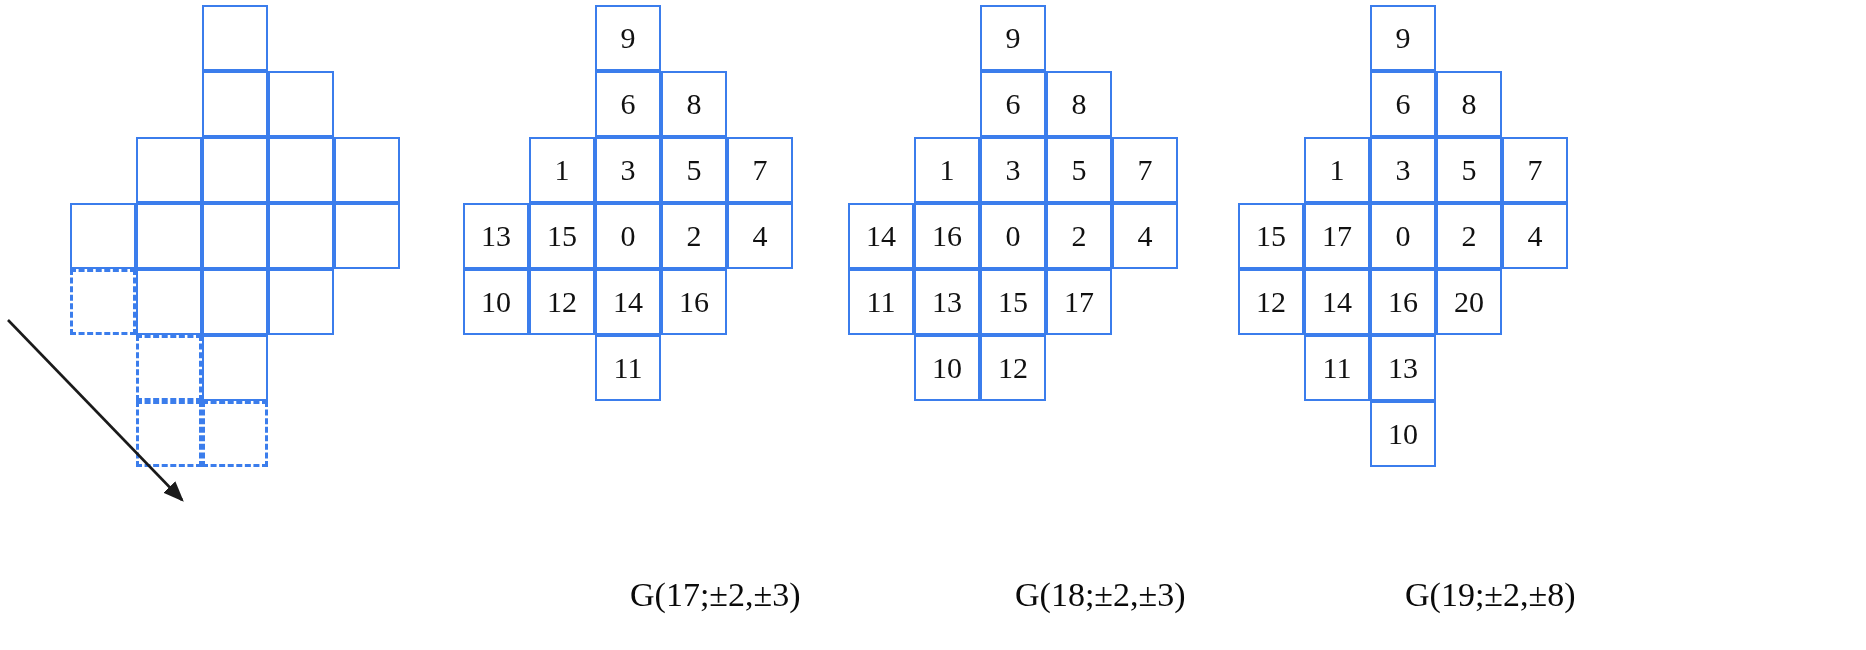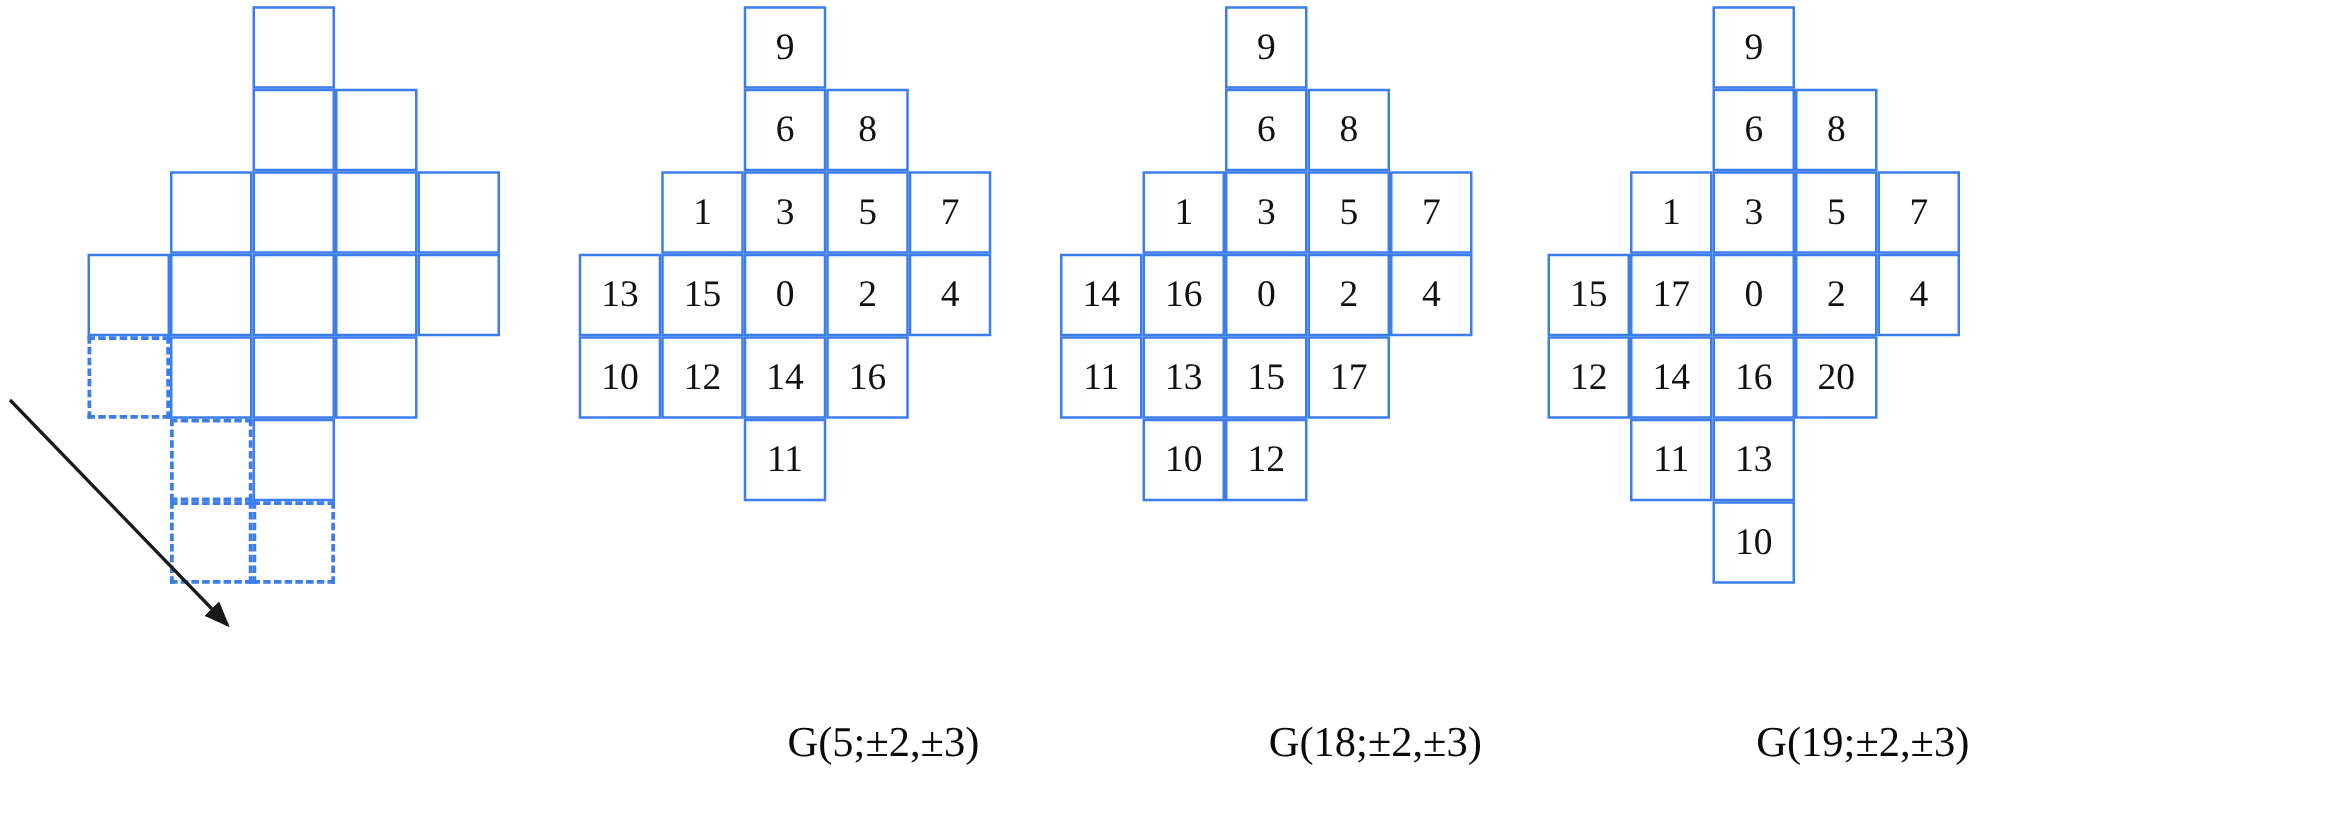--- a/index.html
+++ b/index.html
@@ -171,21 +171,21 @@
         <div class="cell" style="left: 132px; top: 264px; width: 66px; height: 66px; border-color: rgb(59, 125, 236);">
           <span class="cell-label" style="color: rgb(17, 17, 17);">14</span>
         </div>
         <div class="cell" style="left: 198px; top: 264px; width: 66px; height: 66px; border-color: rgb(59, 125, 236);">
           <span class="cell-label" style="color: rgb(17, 17, 17);">16</span>
         </div>
         <div class="cell" style="left: 132px; top: 330px; width: 66px; height: 66px; border-color: rgb(59, 125, 236);">
           <span class="cell-label" style="color: rgb(17, 17, 17);">11</span>
         </div>
       </div>
-      <div class="panel-label" style="left: 630px; top: 576px;">G(5;±2,±3)</div>
+      <div class="panel-label" style="left: 630px; top: 576px;">G(17;±2,±3)</div>
       <div class="panel" style="left: 848px; top: 5px;">
         <div class="cell" style="left: 132px; top: 0px; width: 66px; height: 66px; border-color: rgb(59, 125, 236);">
           <span class="cell-label" style="color: rgb(17, 17, 17);">9</span>
         </div>
         <div class="cell" style="left: 132px; top: 66px; width: 66px; height: 66px; border-color: rgb(59, 125, 236);">
           <span class="cell-label" style="color: rgb(17, 17, 17);">6</span>
         </div>
         <div class="cell" style="left: 198px; top: 66px; width: 66px; height: 66px; border-color: rgb(59, 125, 236);">
           <span class="cell-label" style="color: rgb(17, 17, 17);">8</span>
         </div>
@@ -288,21 +288,21 @@
         <div class="cell" style="left: 66px; top: 330px; width: 66px; height: 66px; border-color: rgb(59, 125, 236);">
           <span class="cell-label" style="color: rgb(17, 17, 17);">11</span>
         </div>
         <div class="cell" style="left: 132px; top: 330px; width: 66px; height: 66px; border-color: rgb(59, 125, 236);">
           <span class="cell-label" style="color: rgb(17, 17, 17);">13</span>
         </div>
         <div class="cell" style="left: 132px; top: 396px; width: 66px; height: 66px; border-color: rgb(59, 125, 236);">
           <span class="cell-label" style="color: rgb(17, 17, 17);">10</span>
         </div>
       </div>
-      <div class="panel-label" style="left: 1405px; top: 576px;">G(19;±2,±3)</div>
+      <div class="panel-label" style="left: 1405px; top: 576px;">G(19;±2,±8)</div>
     </div>
 
   <svg class="arrow-svg" width="230" height="230" viewBox="0 0 230 230">
     <defs>
       <marker id="arrowhead" markerWidth="9" markerHeight="9" refX="7" refY="3.2" orient="auto">
         <path d="M0,0 L8,3.2 L0,6.4 z" fill="#1a1a1a"></path>
       </marker>
     </defs>
     <line id="arrow-line" x1="8" y1="20" x2="182" y2="200" stroke="#1a1a1a" stroke-width="2.6" marker-end="url(#arrowhead)"></line>
   </svg>

